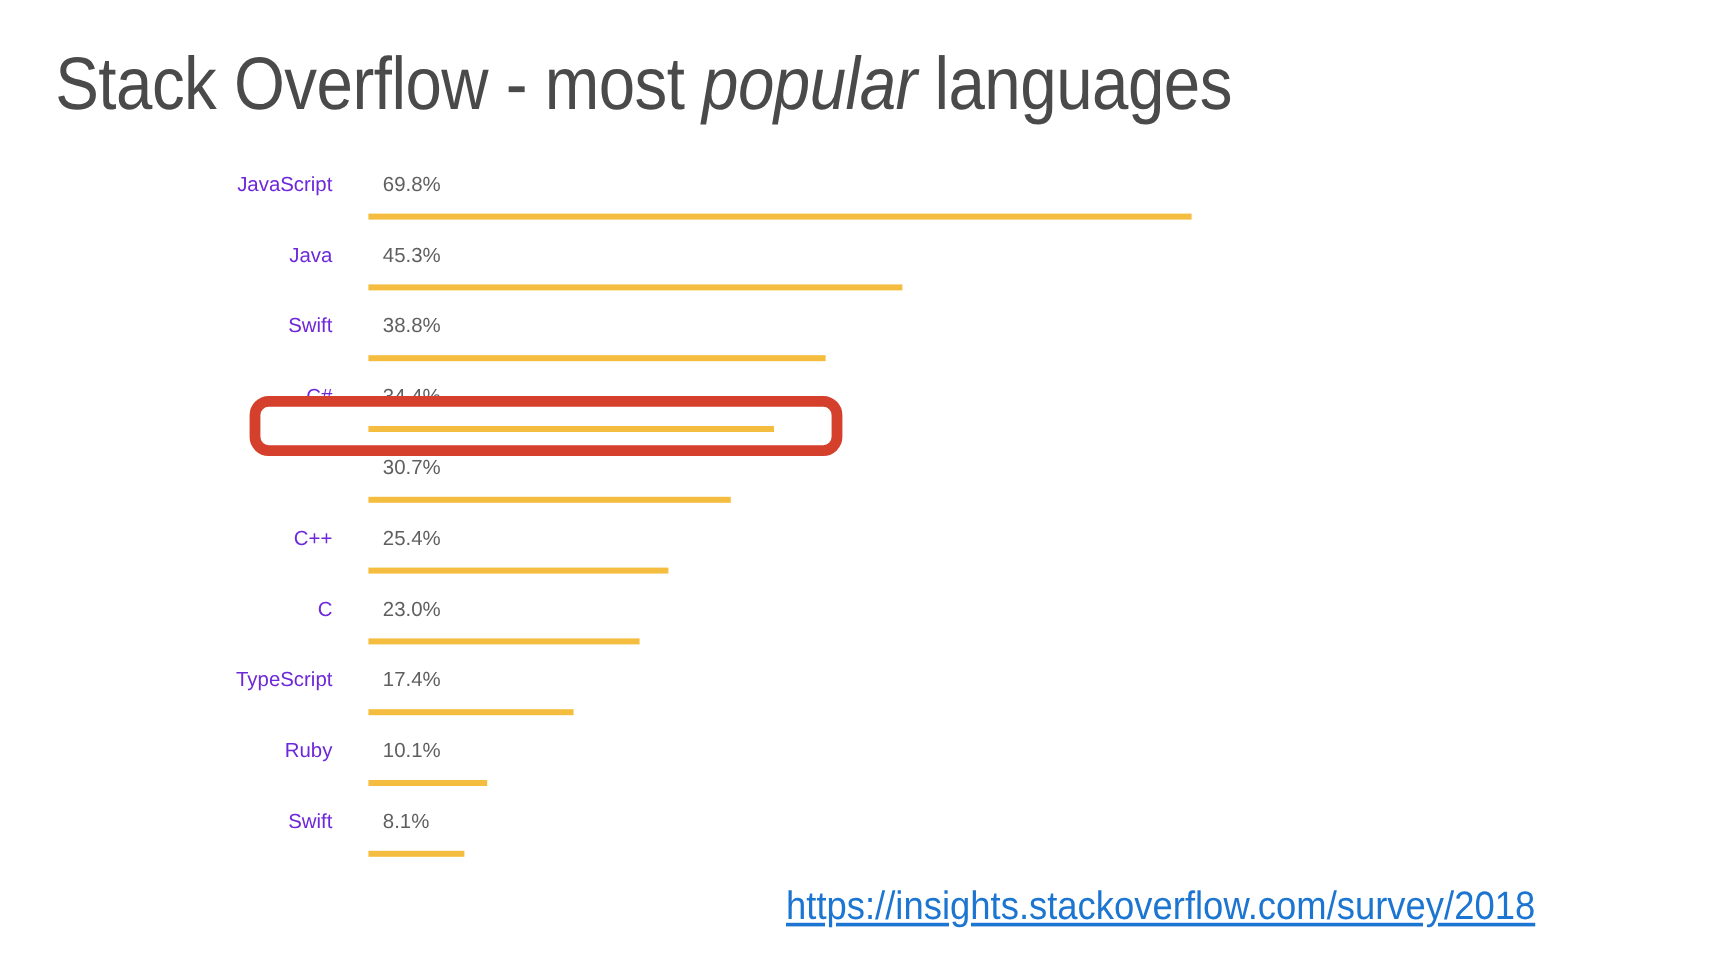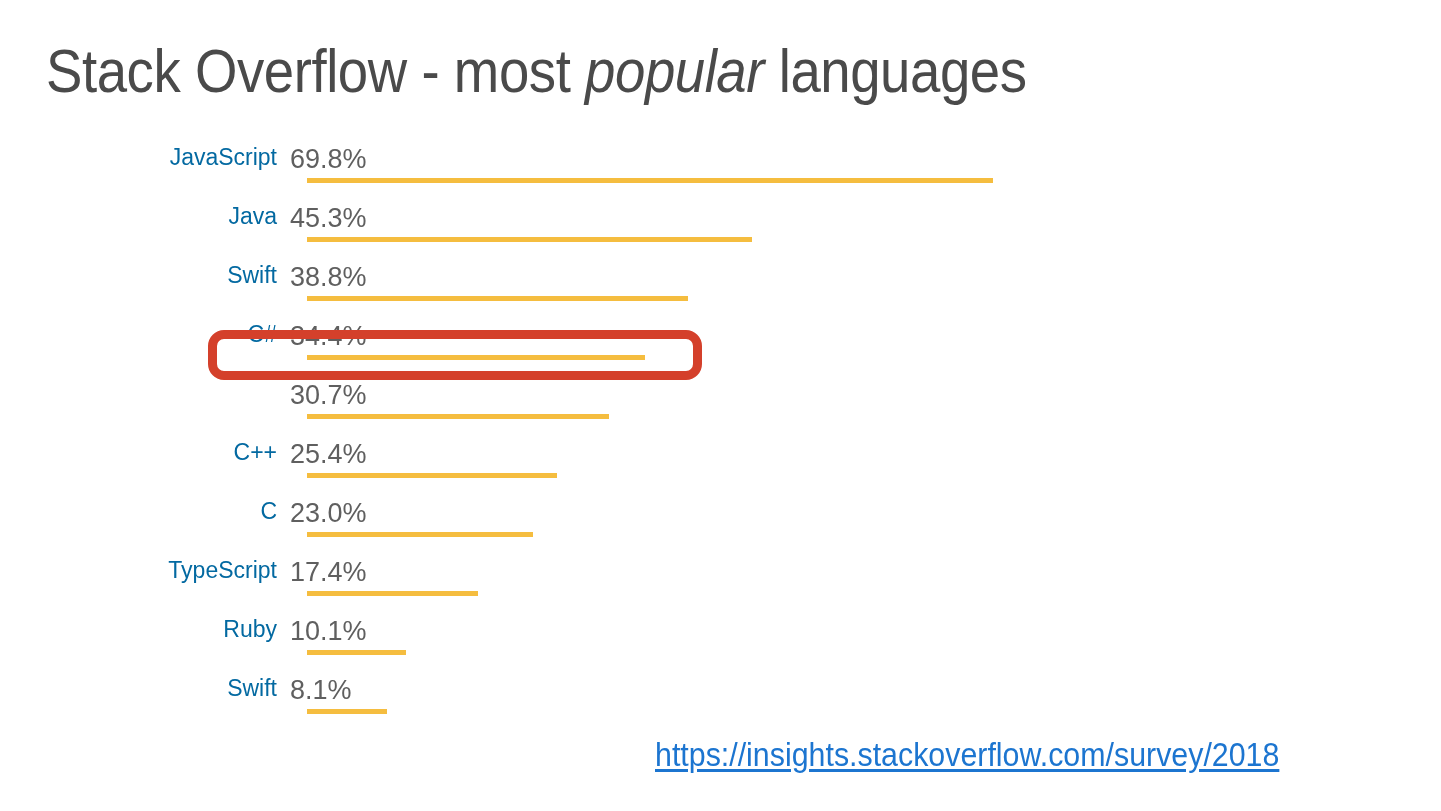--- a/index.html
+++ b/index.html
@@ -48,29 +48,29 @@
     left: 0;
     width: 1200px;
     height: 59px;
   }
   .row-label {
     position: absolute;
     left: 0;
     width: 277px;
     top: 4px;
     text-align: right;
-    font-size: 23px;
-    color: #0369a1;
+    font-size: 17px;
+    color: #6d28d9;
     white-space: nowrap;
   }
   .row-value {
     position: absolute;
-    left: 290px;
+    left: 319px;
     top: 4px;
-    font-size: 27px;
+    font-size: 17px;
     color: #5f5f5f;
     white-space: nowrap;
   }
   .row-bar-track {
     position: absolute;
     left: 307px;
     top: 38px;
     height: 5px;
   }
   .row-bar {

